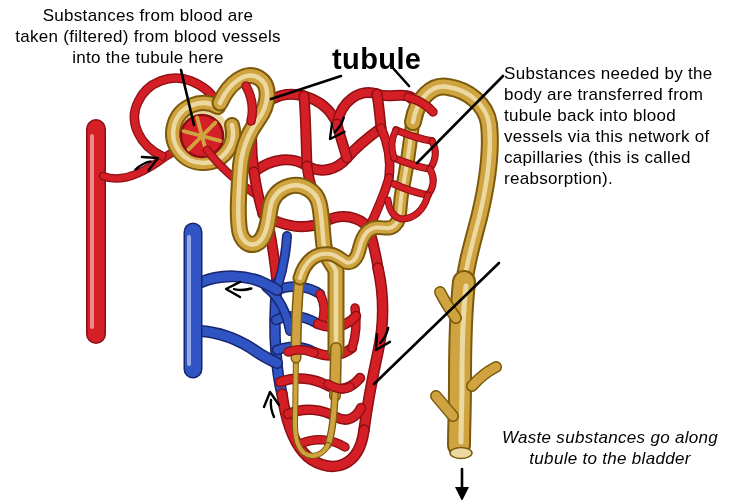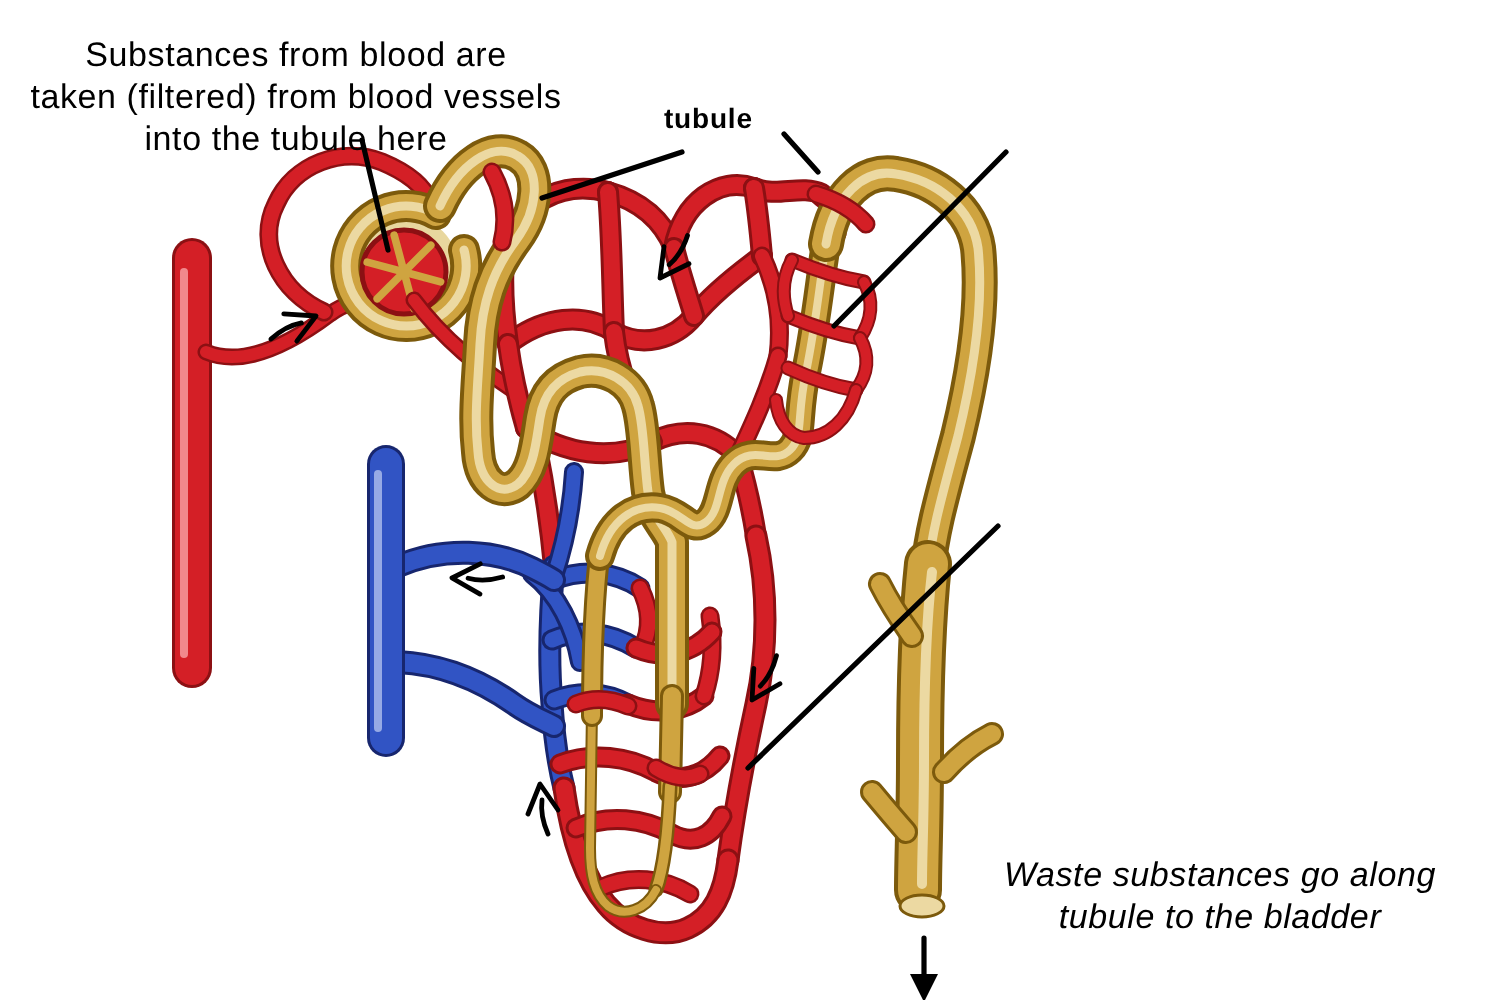--- a/index.html
+++ b/index.html
@@ -3,21 +3,21 @@
 <meta charset="utf-8">
 <style>
   html,body{margin:0;padding:0;background:#fff;}
   .stage{position:relative;width:750px;height:500px;background:var(--background,#fff);
          font-family:"Liberation Sans",sans-serif;overflow:hidden;}
   .stage svg{position:absolute;left:0;top:0;}
   
   .lbl{position:absolute;white-space:pre-line;font-size:17px;line-height:21px;
        color:var(--label-black,#000);letter-spacing:.3px;}
   .lbl.center{text-align:center;}
-  .lbl.bold{font-weight:bold;font-size:14px;line-height:24px;letter-spacing:.4px;}
+  .lbl.bold{font-weight:bold;font-size:29px;line-height:24px;letter-spacing:.4px;}
   
   path,line,circle,ellipse{vector-effect:none;}
   svg path,svg line{fill:none;stroke-linecap:round;stroke-linejoin:round;}
   .red{stroke:var(--artery-red,#d41f26);}
   .ol-red{stroke:var(--red-dark,#8c1013);}
   .hl-red{stroke:var(--red-light,#f1888c);}
   .gold{stroke:var(--tubule-gold,#cfa440);}
   .ol-gold{stroke:var(--gold-dark,#7c5a0c);}
   .hl-gold{stroke:var(--gold-light,#ecd9a2);}
   .blue{stroke:var(--vein-blue,#3154c4);}
@@ -231,23 +231,29 @@
     <line class="ann" x1="503" y1="76" x2="417" y2="163" marker-end="url(#ah)"></line>
     <line class="ann" x1="499" y1="263" x2="374" y2="384" marker-end="url(#ah)"></line>
   </g>
 
   <g>
     <line class="ann" x1="462" y1="469" x2="462" y2="488" stroke-width="3.2"></line>
     <polygon class="solid-black" points="455,487 469,487 462,501"></polygon>
   </g>
 </svg>
 
-<div class="lbl center" style="left:8px;top:17px;width:280px;">Substances from blood are
+<div class="lbl center" style="left:8px;top:5px;width:280px;">Substances from blood are
 taken (filtered) from blood vessels
 into the tubule here</div>
 
 <div class="lbl bold" style="left:332px;top:47px;">tubule</div>
 
+<div class="lbl" style="left:504px;top:63px;width:240px;">Substances needed by the
+body are transferred from
+tubule back into blood
+vessels via this network of
+capillaries (this is called
+reabsorption).</div>
 
 
 <div class="lbl center" style="left:486px;top:427px;width:248px;font-style:italic;">Waste substances go along
 tubule to the bladder</div>
 </div>
 
 </body></html>

